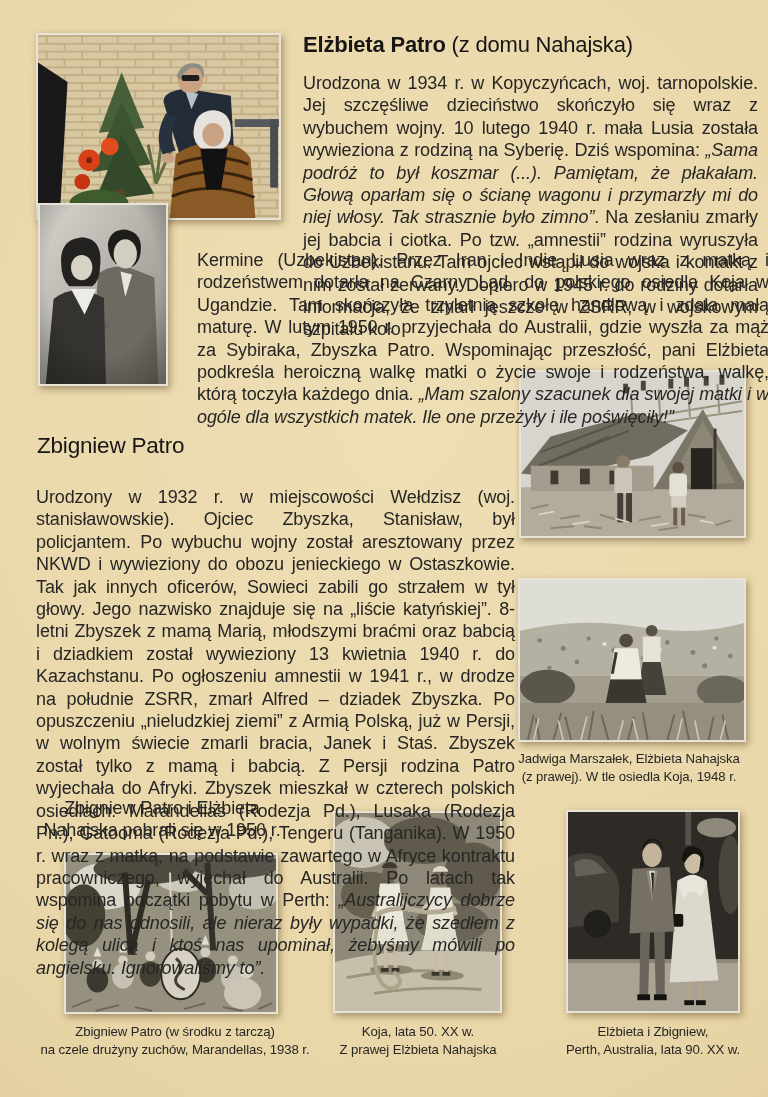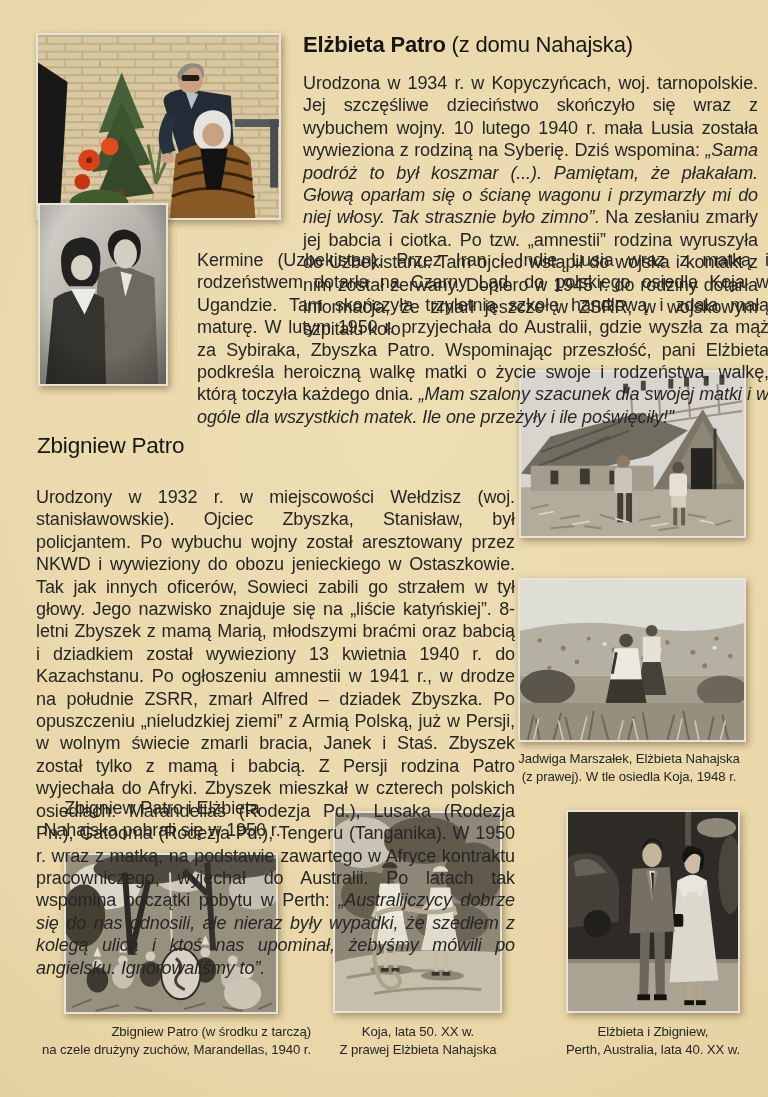--- a/index.html
+++ b/index.html
@@ -301,28 +301,28 @@
 
   <p class="txt left" style="left:38px;top:797px;width:248px;margin:0;">Zbigniew Patro i Elżbieta Nahajska pobrali się w 1956 r.</p>
 
 
 
   <div class="caption" style="left:488px;top:750px;width:282px;">
     <div>Jadwiga Marszałek, Elżbieta Nahajska</div>
     <div>(z prawej). W tle osiedla Koja, 1948 r.</div>
   </div>
 
-  <div class="caption" style="left:9px;top:1023px;width:302px;text-align:right;">
+  <div class="caption" style="left:24px;top:1023px;width:302px;">
     <div>Zbigniew Patro (w środku z tarczą)</div>
-    <div>na czele drużyny zuchów, Marandellas, 1940 r.</div>
+    <div>na czele drużyny zuchów, Marandellas, 1938 r.</div>
   </div>
 
   <div class="caption" style="left:330px;top:1023px;width:176px;">
     <div>Koja, lata 50. XX w.</div>
     <div>Z prawej Elżbieta Nahajska</div>
   </div>
 
   <div class="caption" style="left:558px;top:1023px;width:190px;">
     <div>Elżbieta i Zbigniew,</div>
-    <div>Perth, Australia, lata 40. XX w.</div>
+    <div>Perth, Australia, lata 90. XX w.</div>
   </div>
 
 </div>
 
 </body></html>

